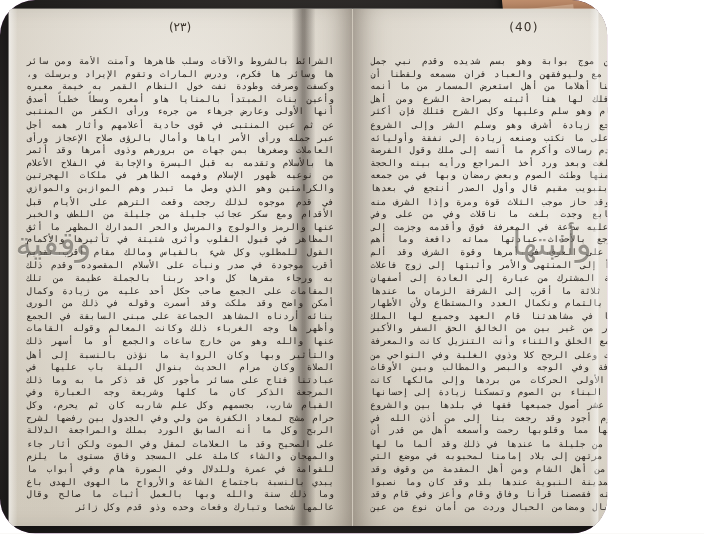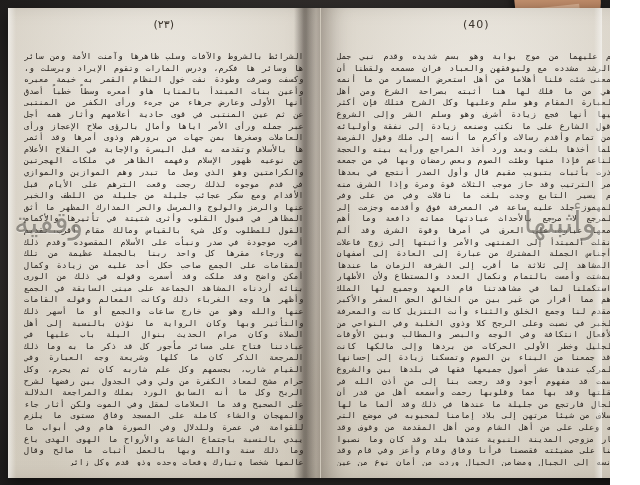--- a/index.html
+++ b/index.html
@@ -2,25 +2,26 @@
 <html><head>
 <meta charset="utf-8">
 <style>
   html, body {
     margin: 0;
     padding: 0;
     background: #ffffff;
   }
   #page {
     position: relative;
-    width: 610px;
+    width: 552px;
     height: 485px;
     overflow: hidden;
     background: #f0abfc;
     font-family: "DejaVu Sans", sans-serif;
+    border-radius: 32px;
   }
 
   
   .photo-bg {
     position: absolute;
     inset: 0;
     background:
       radial-gradient(ellipse at 50% 50%, #4e4a47 0%, #35312f 60%, #1f1d1c 100%);
   }
 

